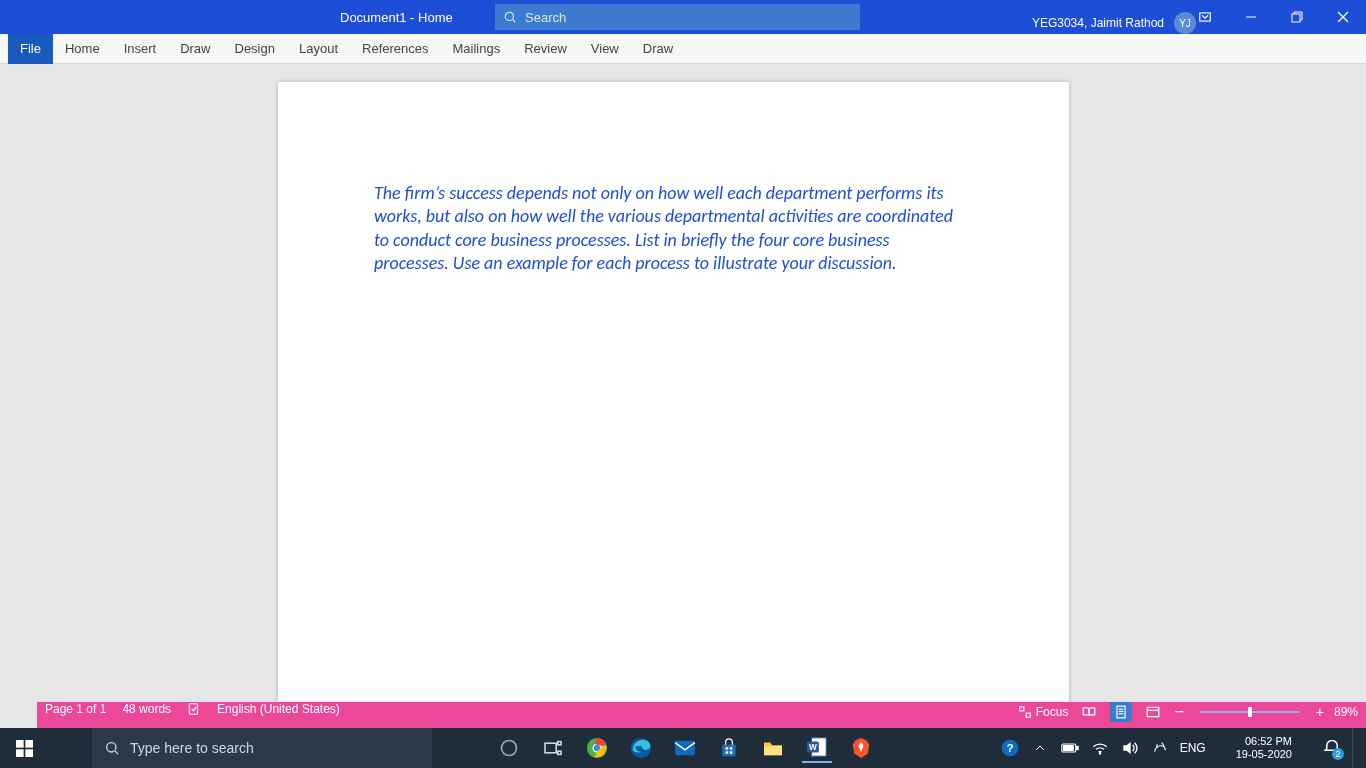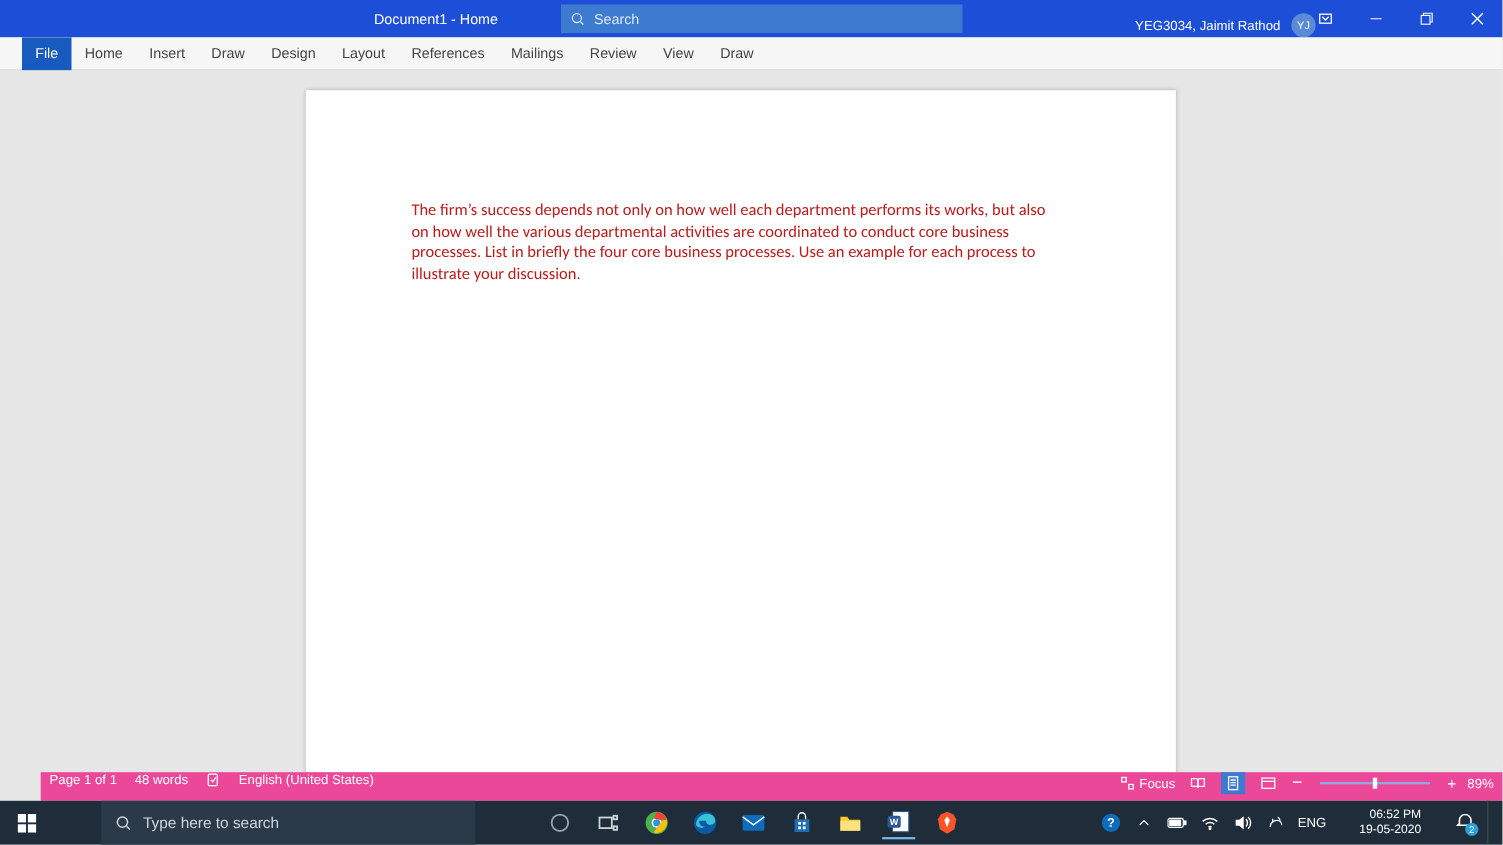--- a/index.html
+++ b/index.html
@@ -6,40 +6,40 @@
 html,body { width:1366px; height:768px; overflow:hidden; background:#e6e6e6; }
 
 
 .titlebar { height:34px; background:#1d4ed8; display:flex; align-items:center; color:#fff; font-size:12px; position:relative;justify-content:center; }
 .autosave { display:flex; align-items:center; padding:0 10px; gap:6px; }
 .autosave-switch { width:30px; height:14px; border:1px solid #fff; border-radius:8px; position:relative; display:inline-block; }
 .autosave-switch::after { content:""; position:absolute; left:1px; top:1px; width:10px; height:10px; border-radius:50%; background:#fff; }
 .qat { display:flex; align-items:center; gap:6px; margin-left:4px; }
 .qat .iconbtn { width:22px; height:22px; display:flex; align-items:center; justify-content:center; color:#fff; }
 .app-title { position:absolute; left:340px; font-size:13px; }
-.searchbox { position:absolute; left:510px; width:365px; height:26px; background:#3d7bd0; display:flex; align-items:center; padding:0 8px; gap:8px; color:#dce6f5; }
+.searchbox { position:absolute; left:495px; width:365px; height:26px; background:#3d7bd0; display:flex; align-items:center; padding:0 8px; gap:8px; color:#dce6f5; }
 .searchbox input { background:transparent; border:none; outline:none; color:#fff; font-size:13px; flex:1; }
 .searchbox input::placeholder { color:#dce6f5; }
 .user-area { position:absolute; right:170px; display:flex; align-items:center; gap:10px;margin-top:12px; }
 .avatar { width:22px; height:22px; border-radius:50%; background:#5b8bd6; color:#fff; display:flex; align-items:center; justify-content:center; font-size:10px; }
 .win-controls { position:absolute; right:0; display:flex; }
 .win-controls .wbtn { width:46px; height:34px; display:flex; align-items:center; justify-content:center; color:#fff; }
 .ribopt { position:absolute; right:150px; width:22px; height:22px; display:flex; align-items:center; justify-content:center; color:#fff; }
 
 
-.ribbon { height:30px; background:#f6f6f6; display:flex; align-items:center; padding:0 20px; font-size:13px; color:#444; position:relative; border-bottom:1px solid #d8d8d8; }
+.ribbon { height:30px; background:#f6f6f6; display:flex; align-items:center; padding:0 8px; font-size:13px; color:#444; position:relative; border-bottom:1px solid #d8d8d8; }
 .ribbon .tab { padding:0 12px; height:30px; display:flex; align-items:center; cursor:default; }
 .ribbon .tab.file { background:#185abd; color:#fff; height:30px; }
 .share-comments { position:absolute; right:8px; display:flex; gap:10px; }
 .linkbtn { border:1px solid #c8c8c8; background:#fff; height:26px; padding:0 10px; display:flex; align-items:center; gap:5px; font-size:13px; color:#185abd; }
 
 
 .canvas { height:638px; background:#e6e6e6; position:relative; overflow:hidden; }
 .page { position:absolute; left:278px; top:18px; width:791px; height:700px; background:#fff; box-shadow:0 0 4px rgba(0,0,0,.25); }
-.page .content { position:absolute; left:96px; top:100px; width:592px; font-family:"Calibri","Segoe UI",Arial,sans-serif; font-size:15px; line-height:1.3; color:#b91c1c; }
+.page .content { position:absolute; left:96px; top:100px; width:592px; font-family:"Calibri","Segoe UI",Arial,sans-serif; font-size:18px; line-height:1.3; color:#1d4ed8;font-style:italic; }
 
 
 .statusbar { height:26px; background:#ec4899; color:#fff; display:flex; align-items:flex-start; font-size:12px; padding:0 8px; gap:16px; position:relative;margin-left:37px; }
 .statusbar .right { position:absolute; right:8px; display:flex; align-items:center; gap:10px; }
 .viewbtn { width:22px; height:20px; display:flex; align-items:center; justify-content:center; color:#fff; }
 .viewbtn.active { background:#3d7bd0; }
 .zoom-slider { width:100px; height:2px; background:#8ab0e2; position:relative; margin:0 6px; }
 .zoom-slider::after { content:""; position:absolute; left:48px; top:-4px; width:4px; height:10px; background:#fff; }
 .focus { display:flex; align-items:center; gap:4px; }
 

